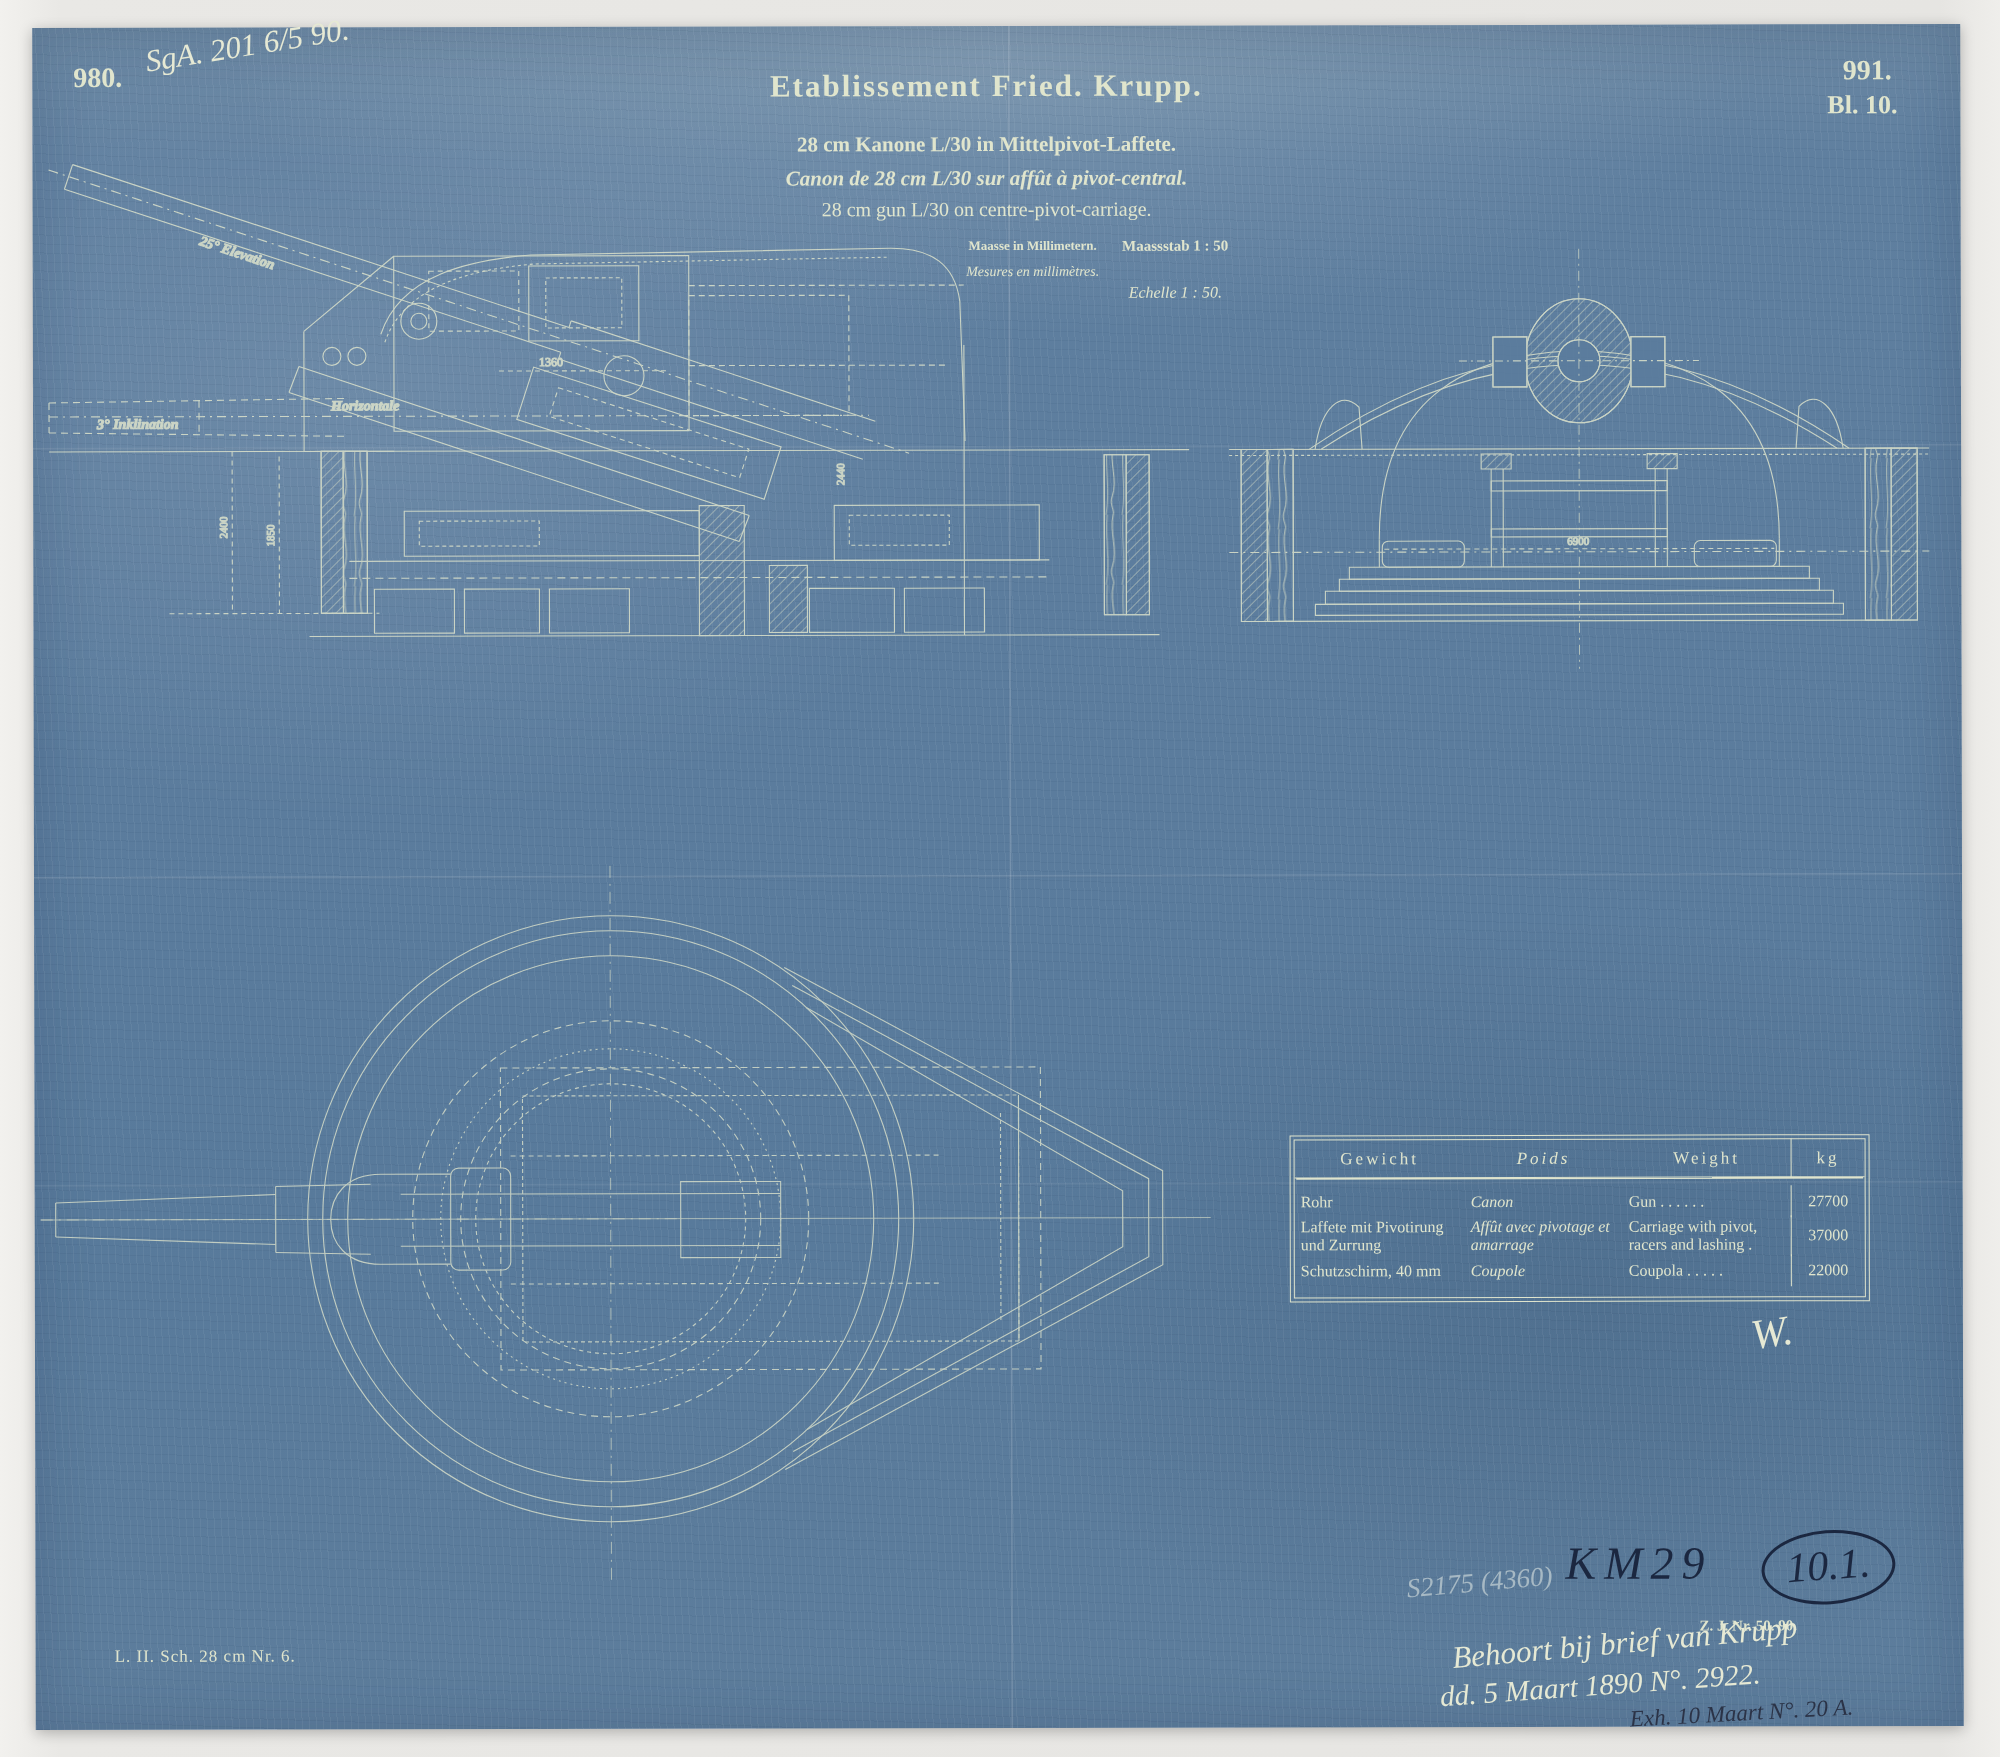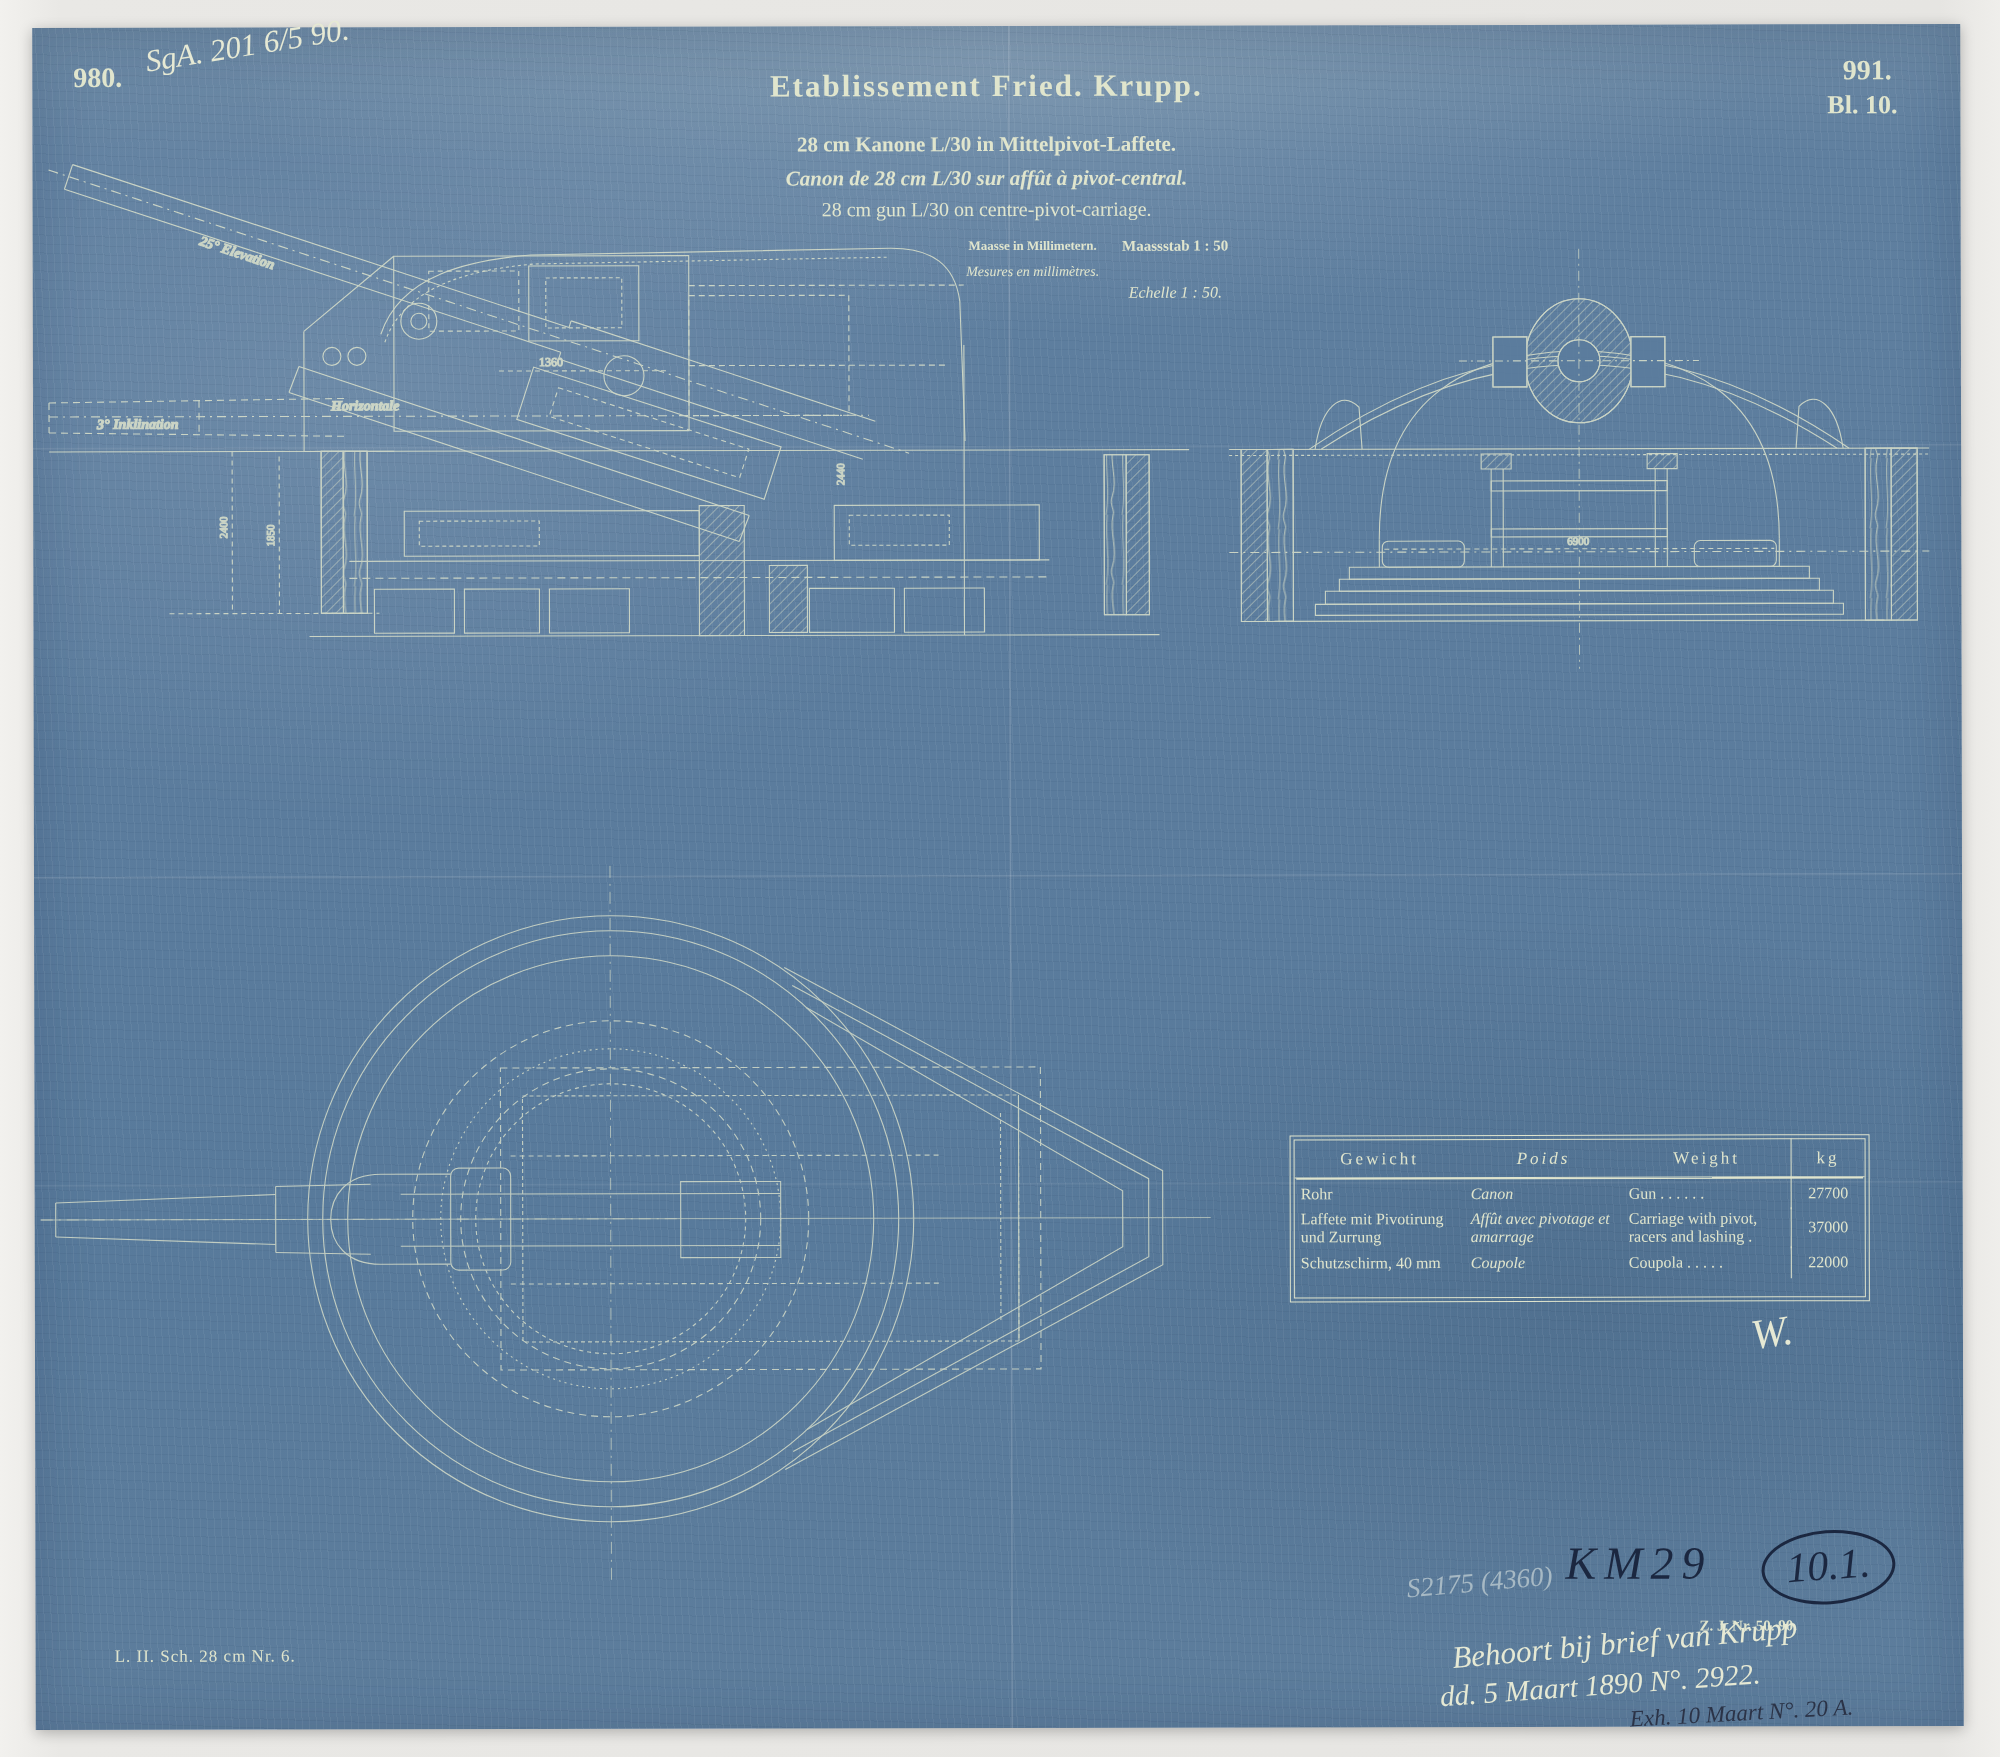--- a/index.html
+++ b/index.html
@@ -34,21 +34,21 @@
   .ink{color:#1b2740;}
   
   .wtable{position:absolute;left:1259px;top:1114px;width:570px;height:157px;
     border:1.6px solid #dfe4cd;outline:1.2px solid #dfe4cd;outline-offset:3px;
     color:#e0e5cd;font-size:16px;}
   .wrow{display:grid;grid-template-columns:170px 158px 168px 74px;align-items:center;}
   .whead{height:37px;border-bottom:1.4px solid #dfe4cd;box-shadow:0 3px 0 -1.6px #dfe4cd;}
   .whead .cell{letter-spacing:3px;font-size:17px;}
   .cell{padding:1px 6px;}
   .kgcol{border-left:1.4px solid #dfe4cd;height:100%;display:flex;align-items:center;justify-content:center;}
-  .wbody{padding-top:1px;}
+  .wbody{padding-top:9px;}
   .rowline{min-height:30px;}
   .wrap{white-space:normal;line-height:1.15;}
   svg{position:absolute;overflow:visible;}
   svg text{fill:#e0e5cd;font-family:"Liberation Serif","DejaVu Serif",serif;}
 </style>
 </head>
 <body>
 
 <div class="sheet">
   <div class="grain"></div>

